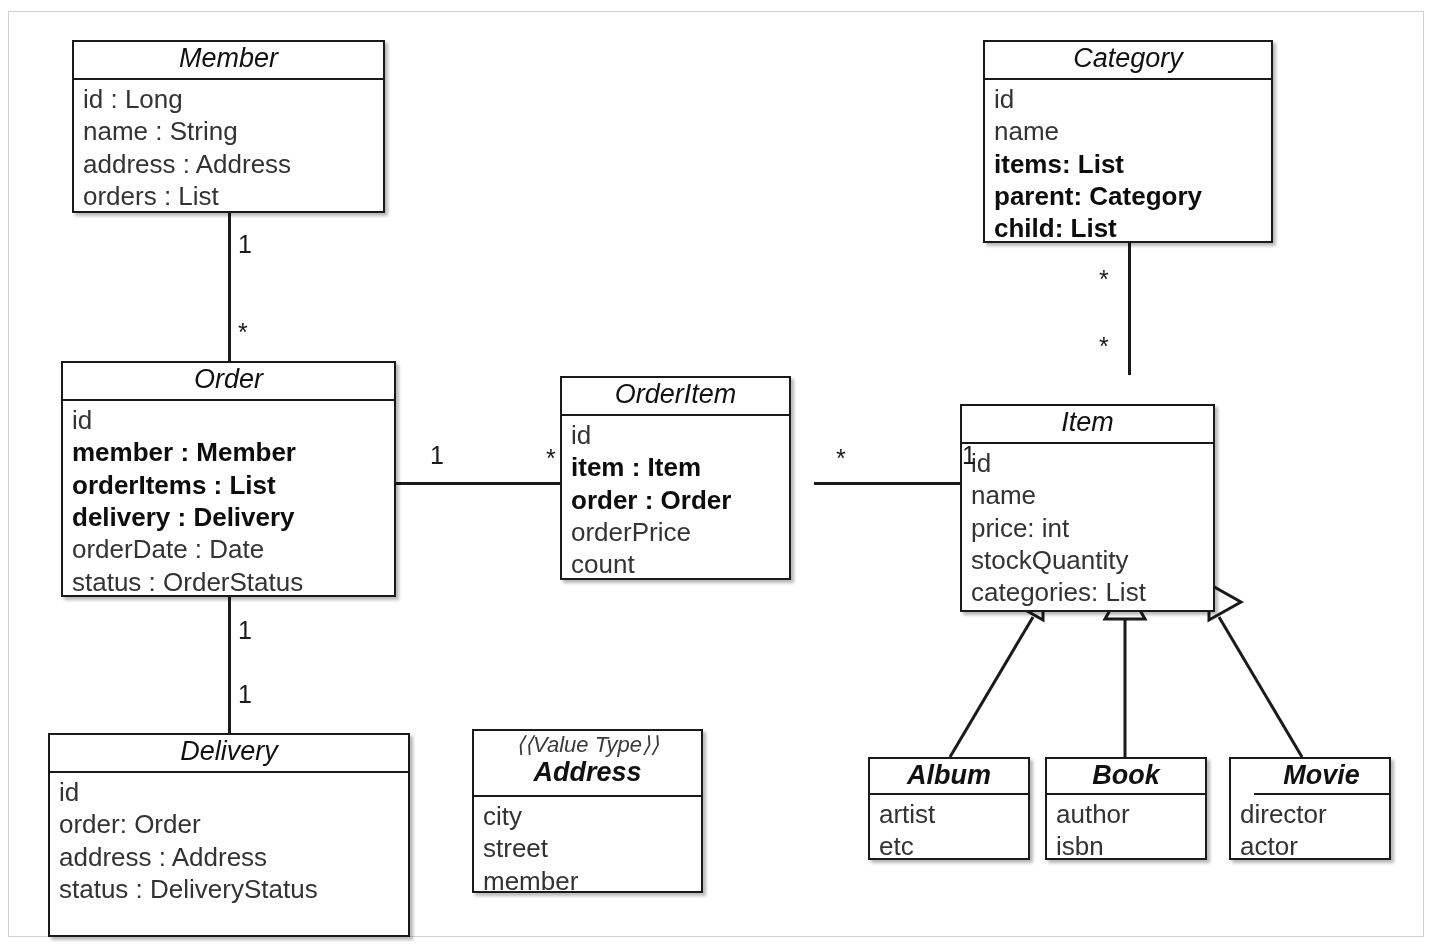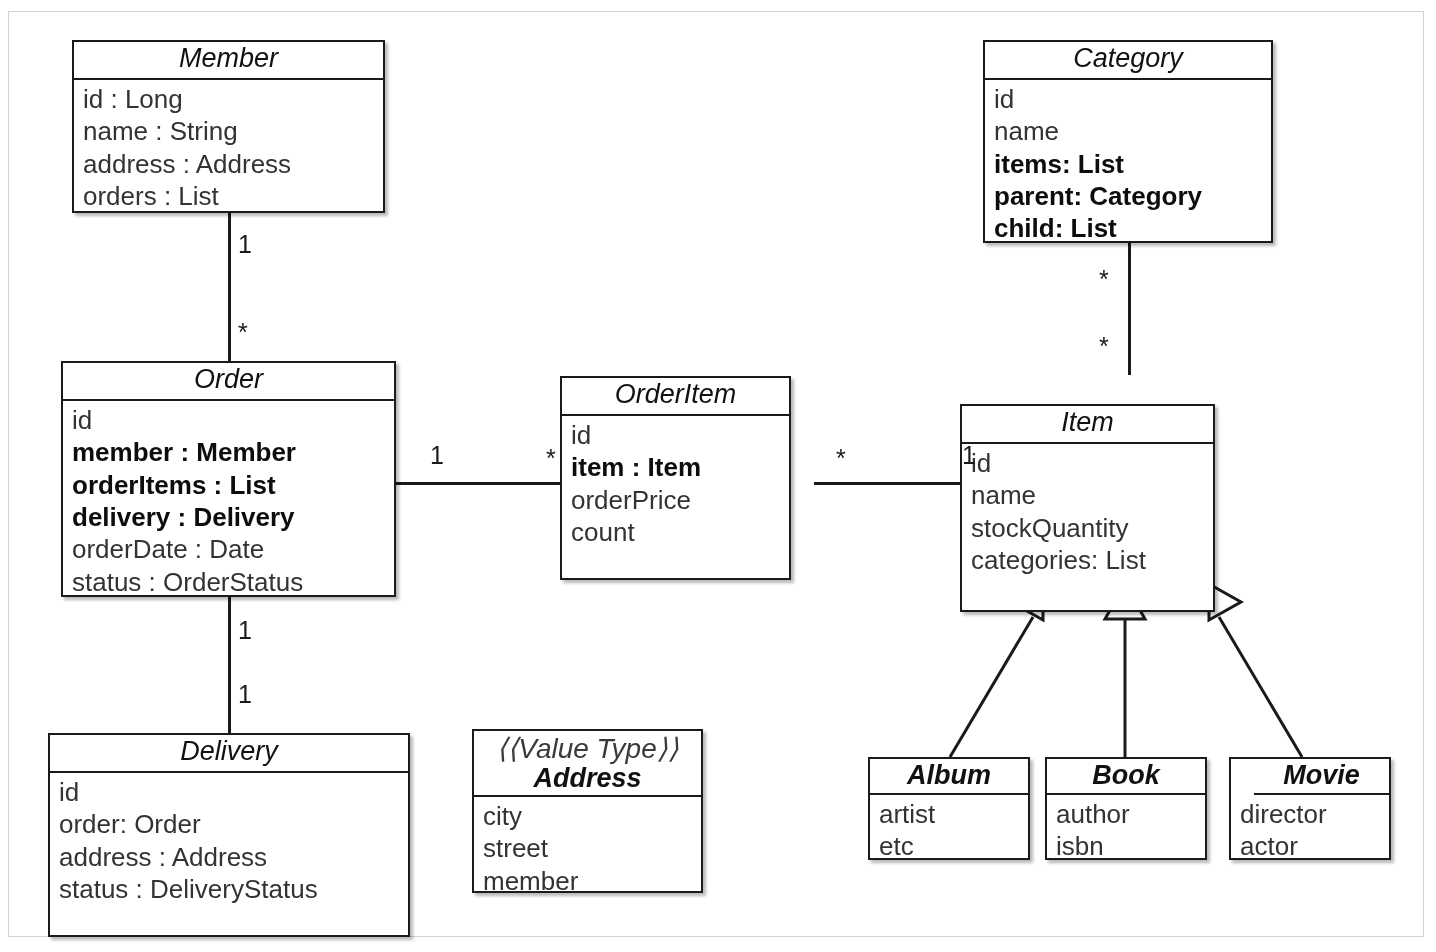--- a/index.html
+++ b/index.html
@@ -48,21 +48,21 @@
     text-align: center;
     color: #111111;
     font-size: 27px;
     line-height: 1.08;
     padding: 2px 4px 4px 4px;
     white-space: nowrap;
     font-style: italic;
   }
   .uml-head .stereo {
     display: block;
-    font-size: 28px;
+    font-size: 22px;
     color: #3a3a3a;
     line-height: 1.12;
     font-weight: normal;
   }
   .uml-head .cname {
     display: block;
   }
   .uml-body {
     box-sizing: border-box;
     padding: 3px 0 4px 9px;
@@ -185,20 +185,21 @@
     </div>
   </div>
 
   <div class="uml-class" style="left:560px; top:376px; width:231px; height:204px;">
     <div class="uml-head" style="height:38px;">
       <span class="cname">OrderItem</span>
     </div>
     <div class="uml-body">
       <span class="attr">id</span>
       <span class="attr b">item : Item</span>
+      <span class="attr b">order : Order</span>
       <span class="attr">orderPrice</span>
       <span class="attr">count</span>
     </div>
   </div>
 
   <div class="uml-class" style="left:983px; top:40px; width:290px; height:203px;">
     <div class="uml-head" style="height:38px;">
       <span class="cname">Category</span>
     </div>
     <div class="uml-body">
@@ -210,20 +211,21 @@
     </div>
   </div>
 
   <div class="uml-class" style="left:960px; top:375px; width:255px; height:208px;margin-top:29px;">
     <div class="uml-head" style="height:38px;">
       <span class="cname">Item</span>
     </div>
     <div class="uml-body">
       <span class="attr">id</span>
       <span class="attr">name</span>
+      <span class="attr">price: int</span>
       <span class="attr">stockQuantity</span>
       <span class="attr">categories: List</span>
     </div>
   </div>
 
   <div class="uml-class" style="left:48px; top:733px; width:362px; height:204px;">
     <div class="uml-head" style="height:38px;">
       <span class="cname">Delivery</span>
     </div>
     <div class="uml-body">

